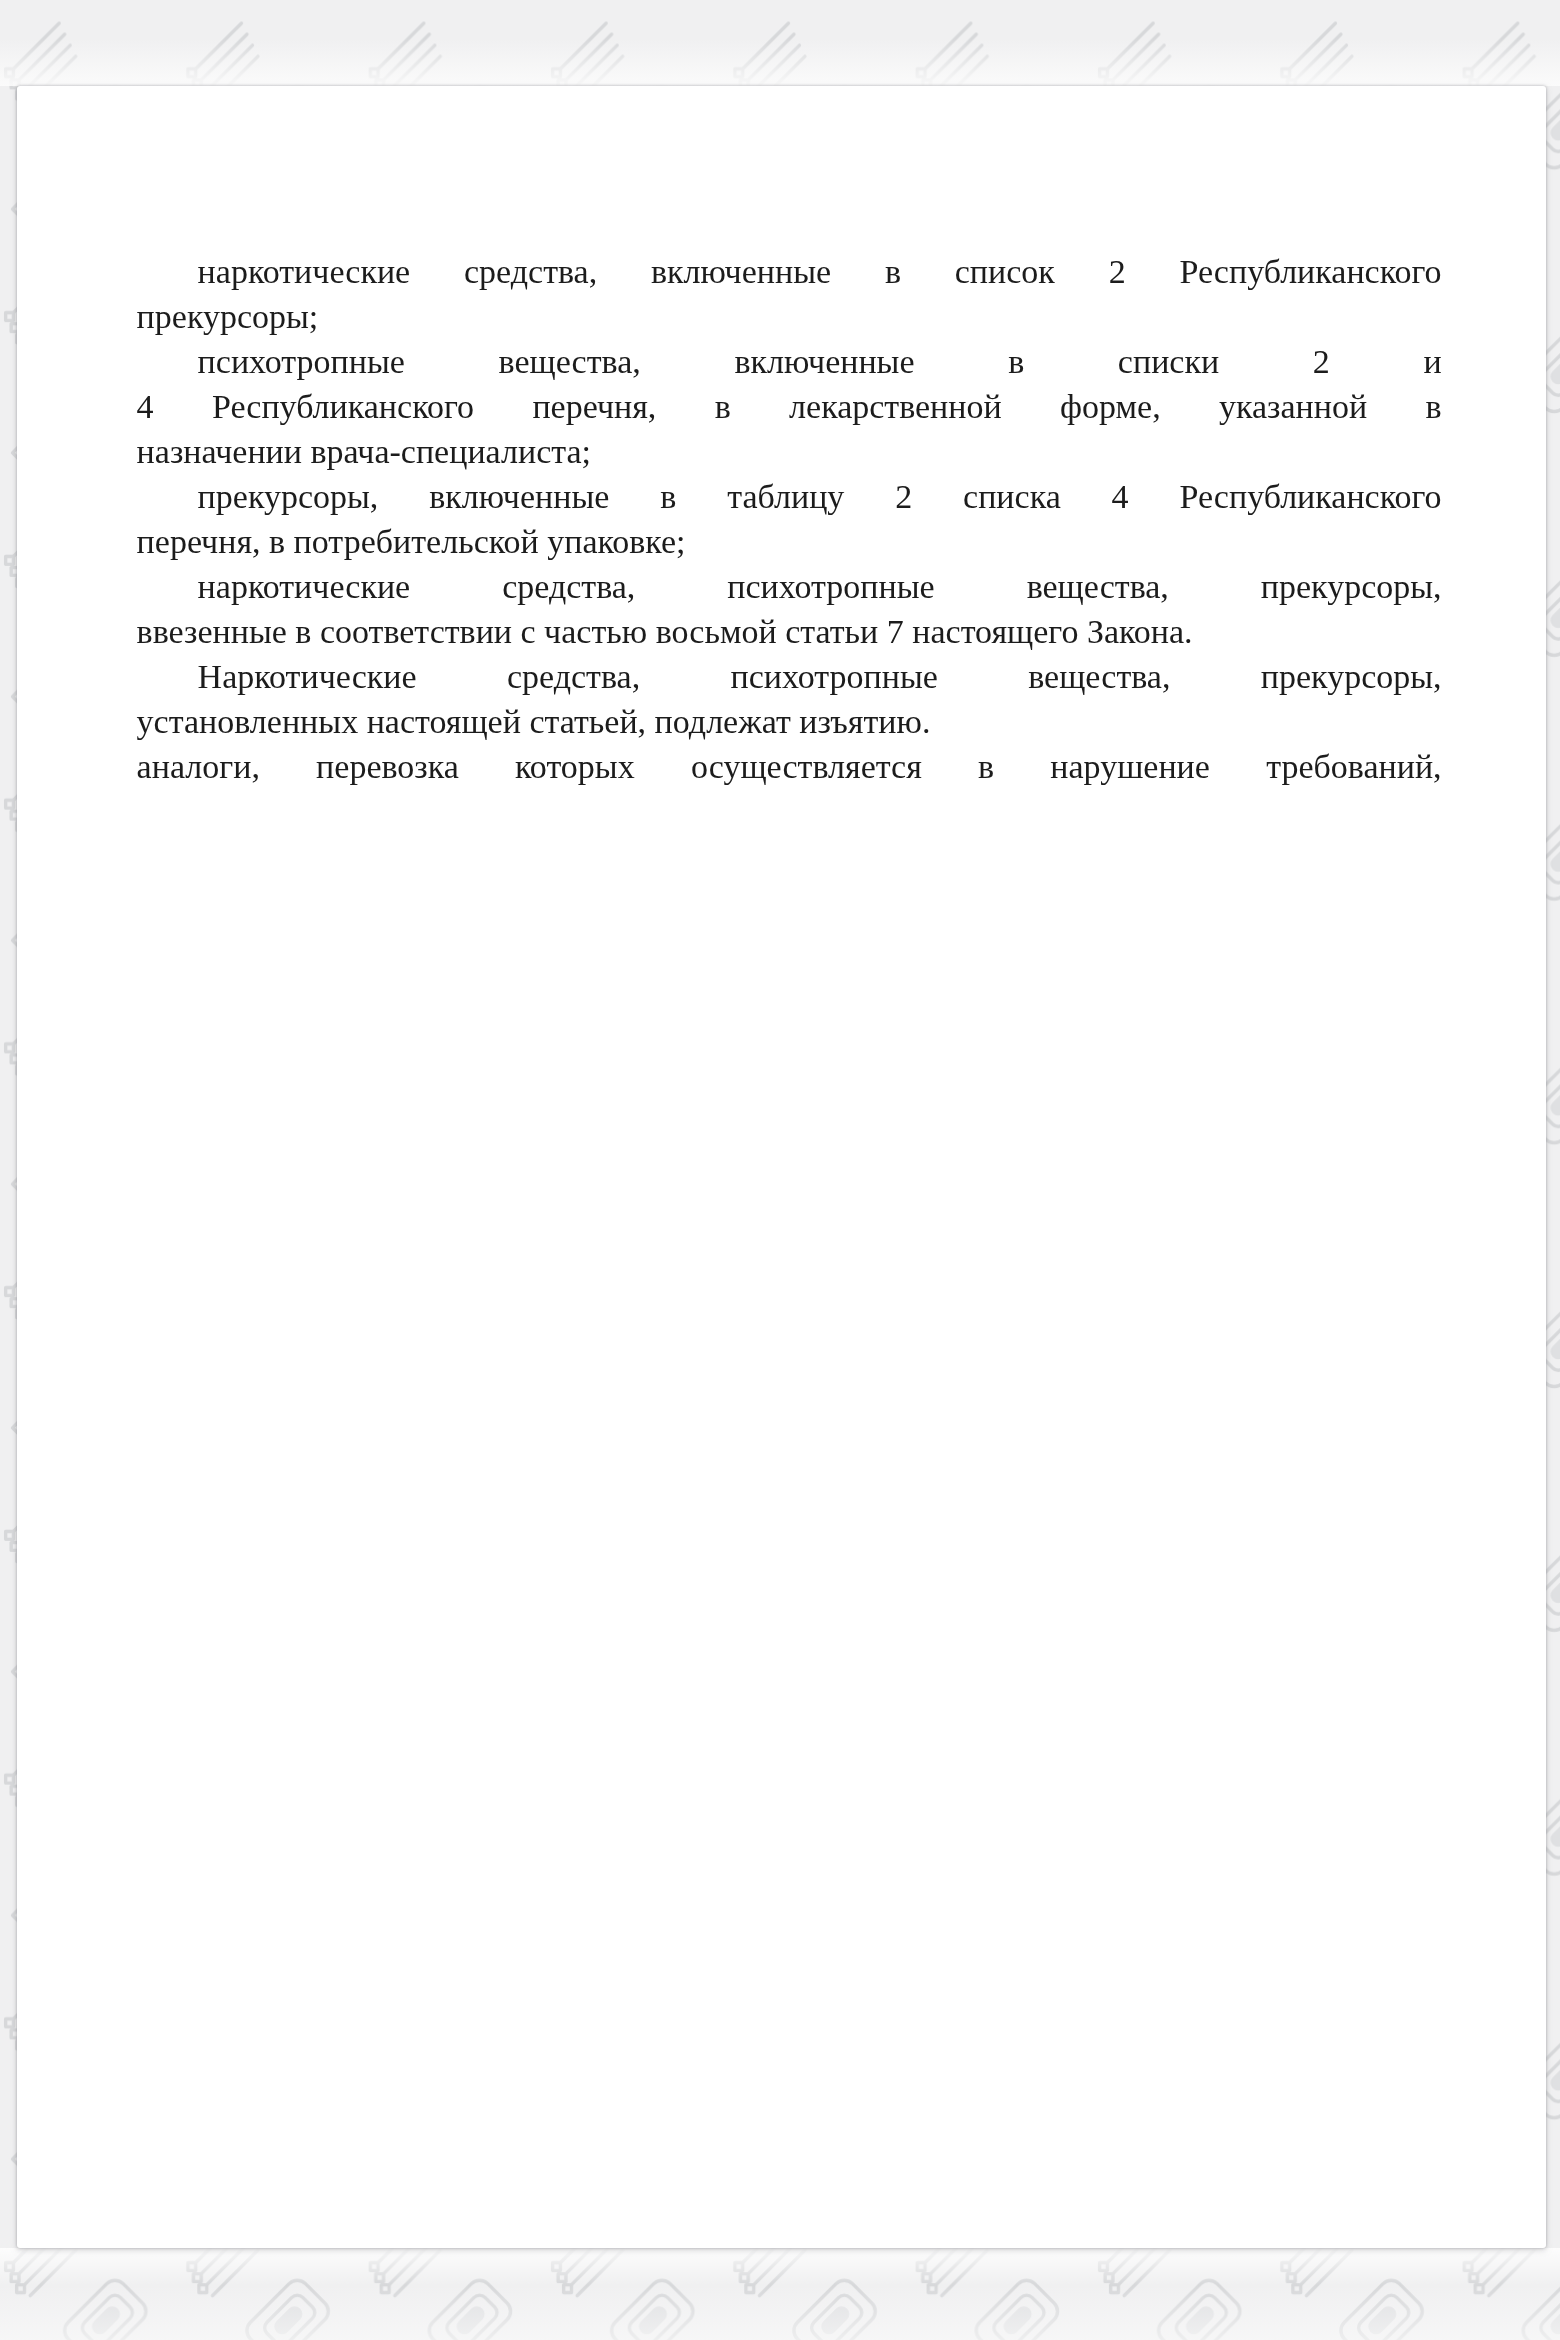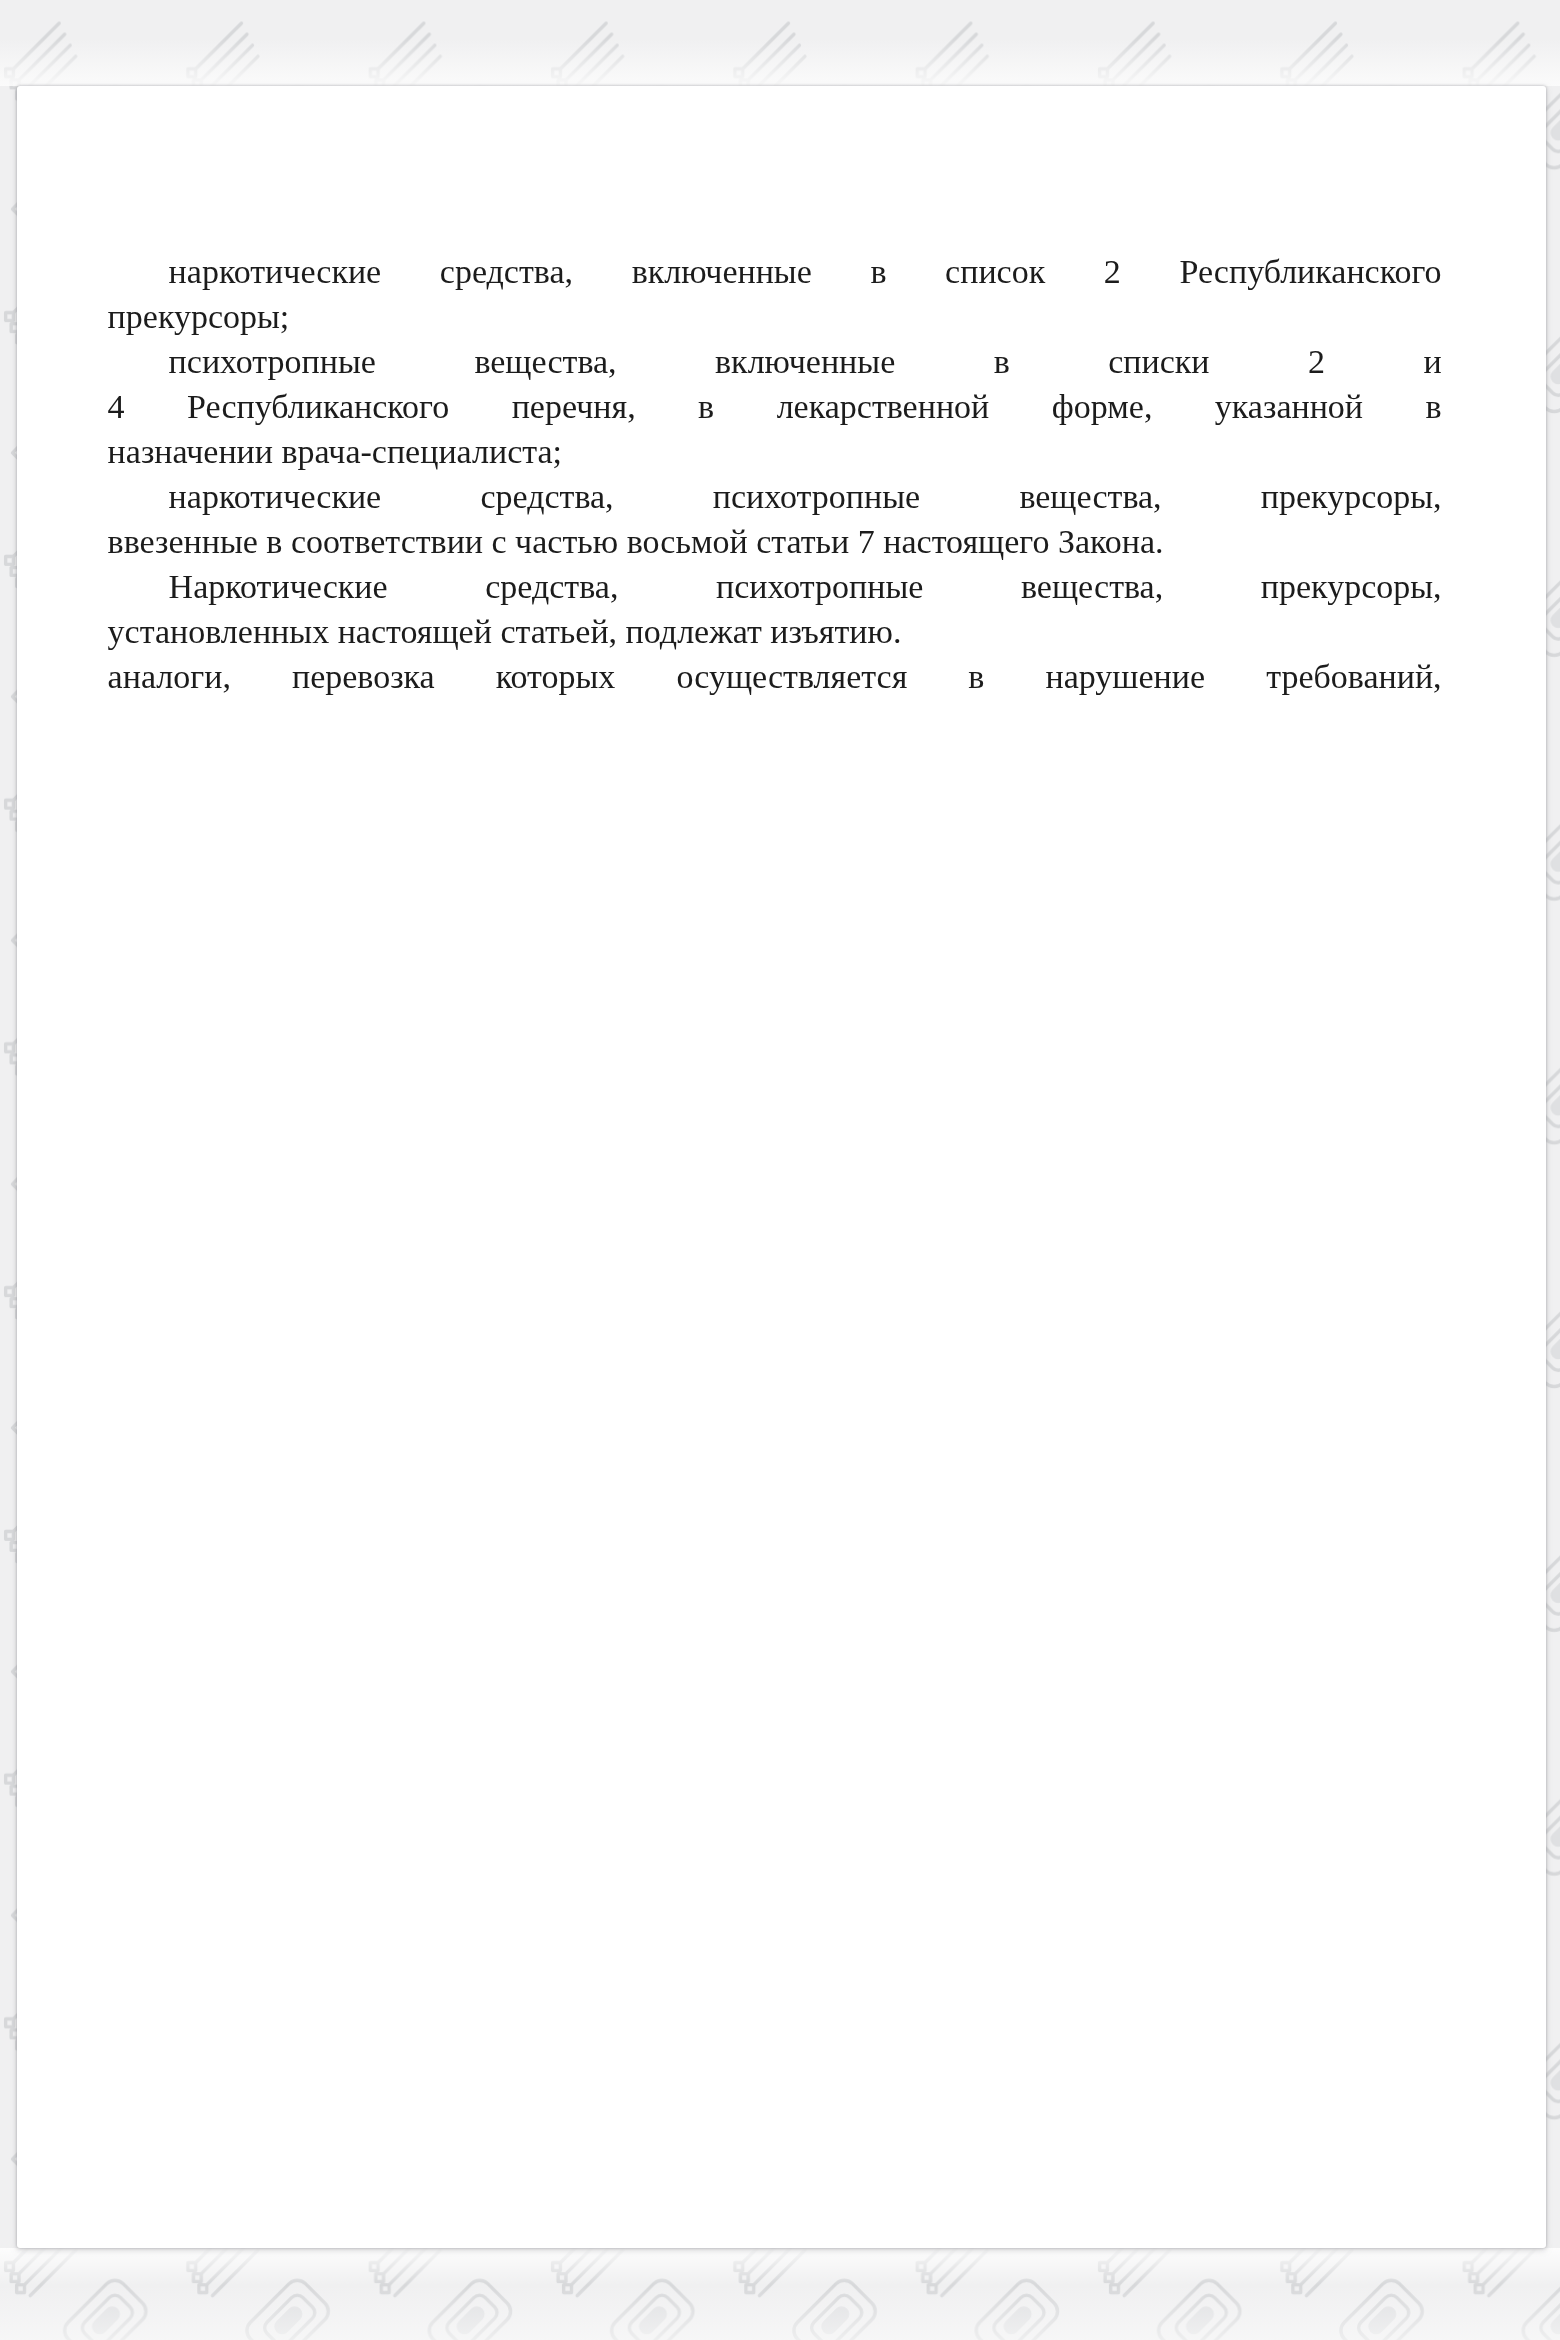--- a/index.html
+++ b/index.html
@@ -44,21 +44,21 @@
     width: 1529px;
     height: 2162px;
     background: #ffffff;
     border-radius: 2.9px;
     box-shadow: 0 0 2.9px rgba(130,130,135,0.55), 0 2px 5.9px rgba(140,140,145,0.35);
   }
 
   .content {
     box-sizing: border-box;
     width: 100%;
-    padding: 163px 104px 0 91px;
+    padding: 163px 104px 0 120px;
     color: #1c1c1c;
     font-size: 34px;
     line-height: 45px;
   }
 
   .para { margin: 0; }
   .line { text-align: left; white-space: normal; }
   .line.just { text-align: justify; text-align-last: justify; }
   .line.indent { text-indent: 61px; }
 </style>
@@ -119,20 +119,24 @@
         <div class="para">
           <div class="line indent just">наркотические средства, включенные в список 2 Республиканского</div>
           <div class="line">прекурсоры;</div>
         </div>
         <div class="para">
           <div class="line indent just">психотропные вещества, включенные в списки 2 и</div>
           <div class="line just">4 Республиканского перечня, в лекарственной форме, указанной в</div>
           <div class="line">назначении врача-специалиста;</div>
         </div>
         <div class="para">
+          <div class="line indent just">прекурсоры, включенные в таблицу 2 списка 4 Республиканского</div>
+          <div class="line">перечня, в потребительской упаковке;</div>
+        </div>
+        <div class="para">
           <div class="line indent just">наркотические средства, психотропные вещества, прекурсоры,</div>
           <div class="line">ввезенные в соответствии с частью восьмой статьи 7 настоящего Закона.</div>
         </div>
         <div class="para">
           <div class="line indent just">Наркотические средства, психотропные вещества, прекурсоры,</div>
           <div class="line">установленных настоящей статьей, подлежат изъятию.</div>
           <div class="line just">аналоги, перевозка которых осуществляется в нарушение требований,</div>
         </div>
       </div>
   </div>

